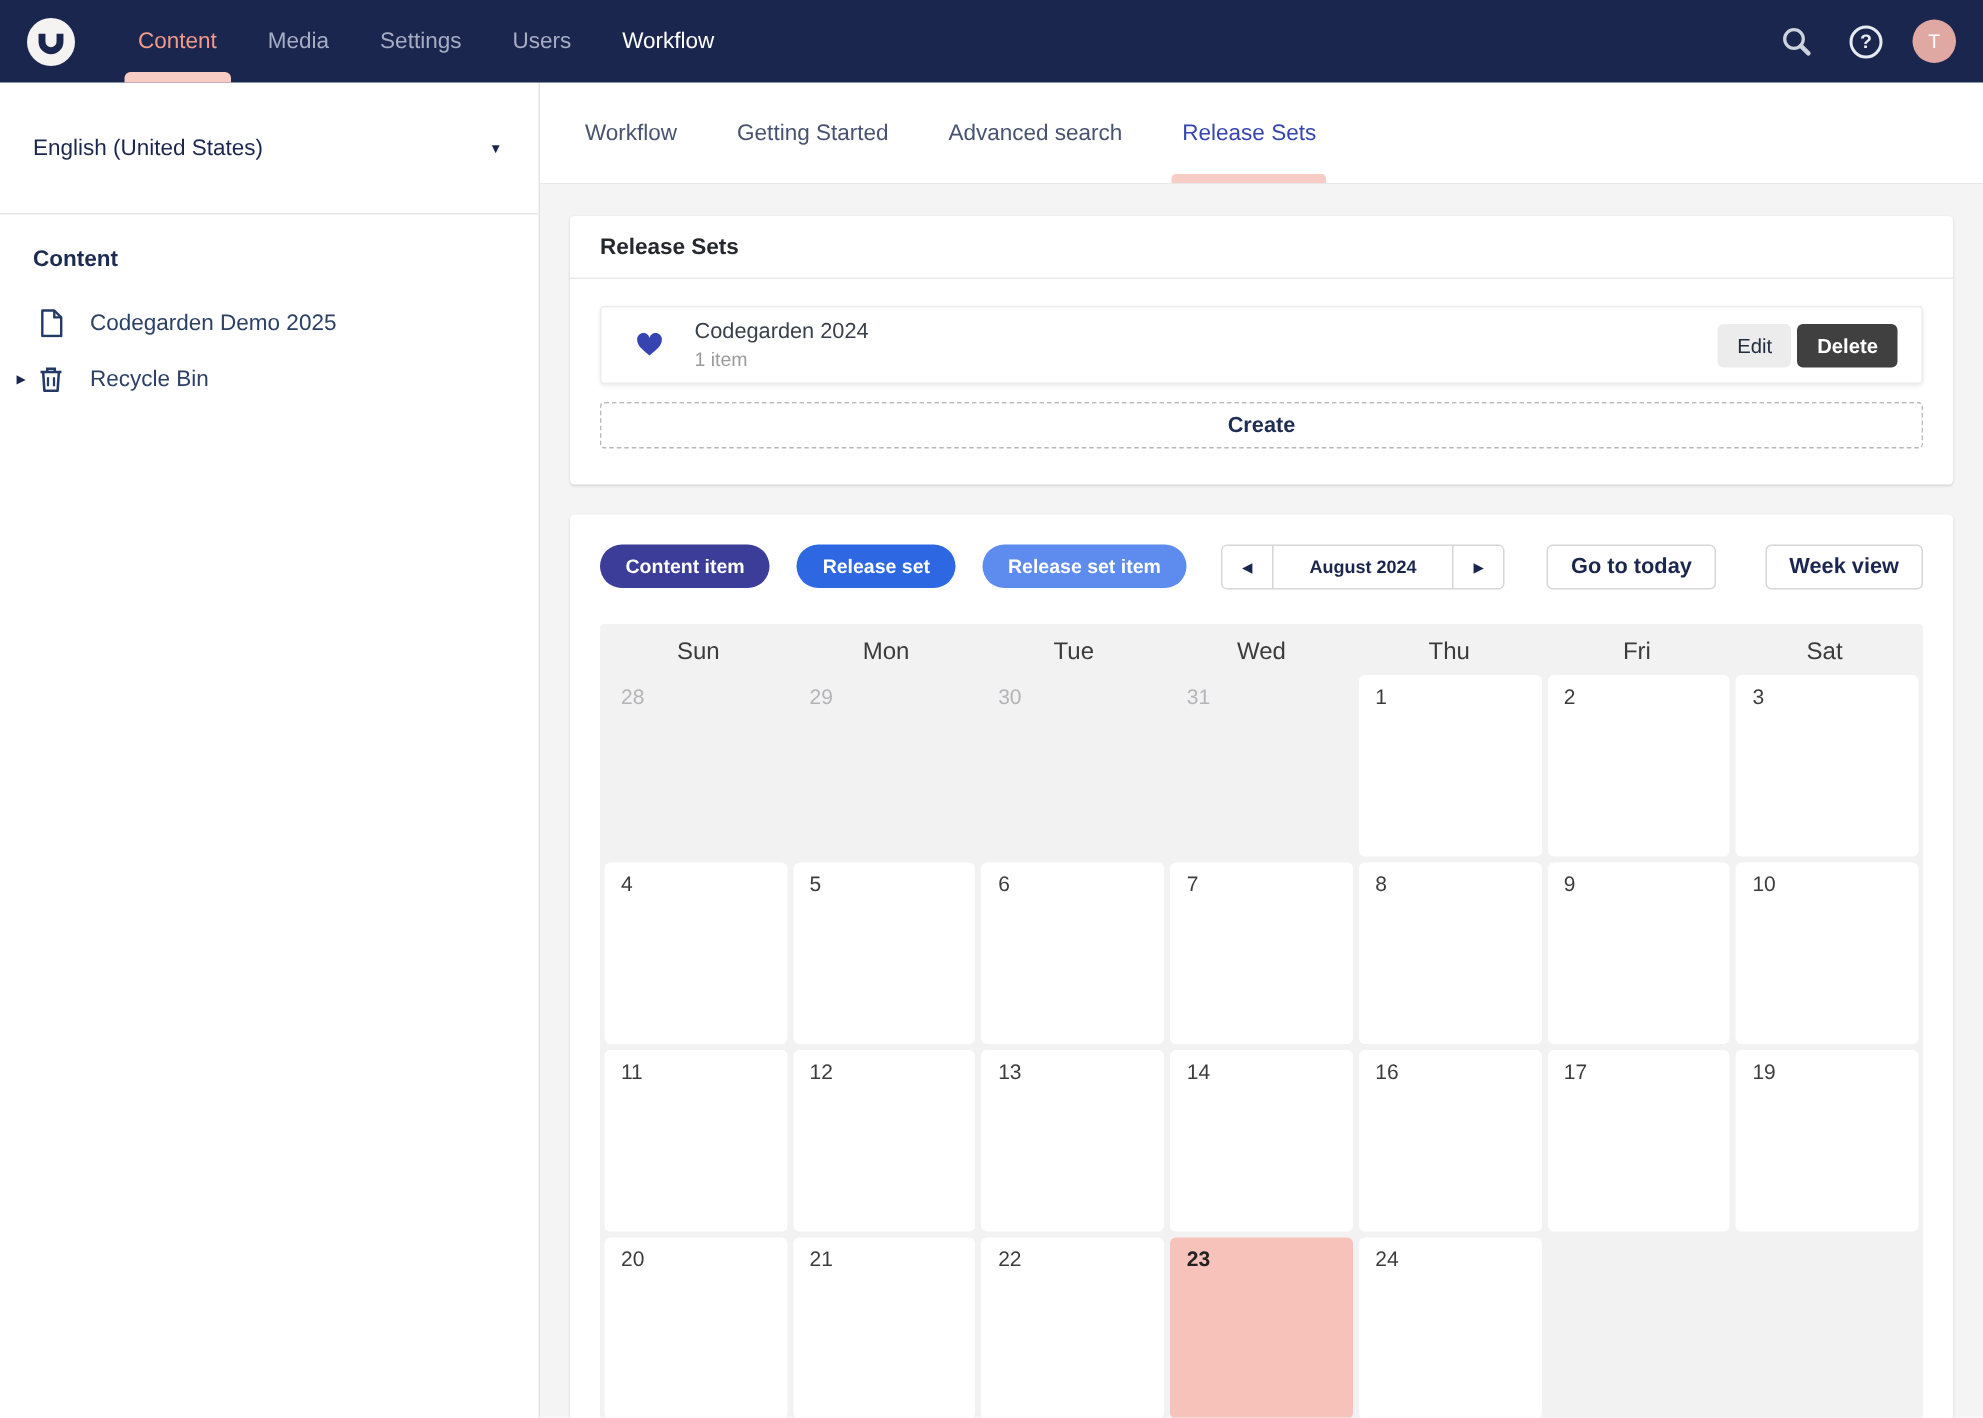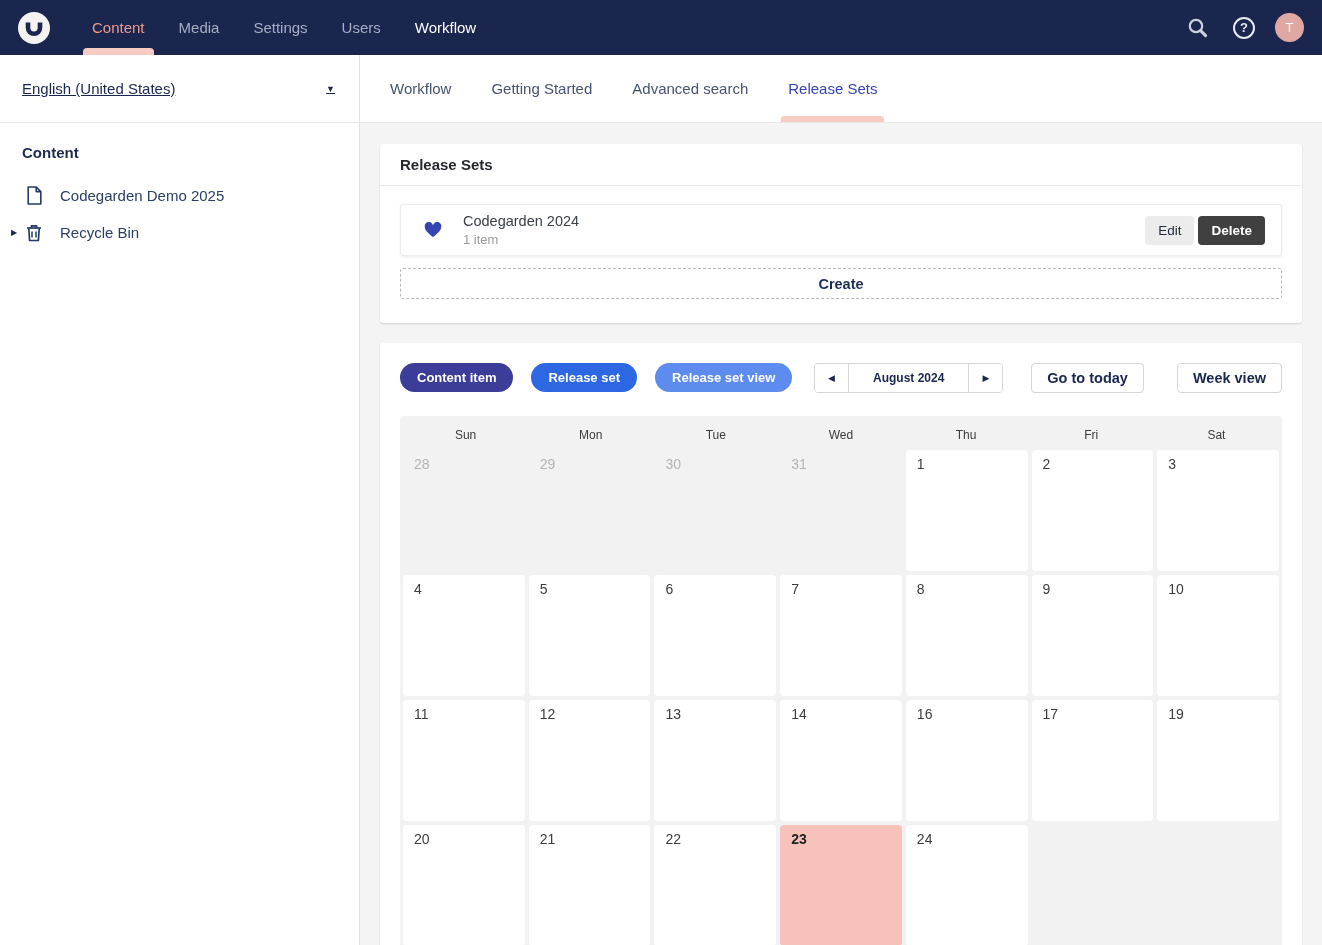--- a/index.html
+++ b/index.html
@@ -23,23 +23,23 @@
   .help-ring { width:22px; height:22px; border:2px solid #e6eaf1; border-radius:50%;
                color:#e6eaf1; font-size:13px; font-weight:700; display:flex;
                align-items:center; justify-content:center; }
   .avatar { width:29px; height:29px; border-radius:50%; background:#dfa8a3; color:#fff;
             font-size:13px; display:flex; align-items:center; justify-content:center;
             cursor:pointer; }
 
   
   .sidebar { position:absolute; left:0; top:55px; bottom:0; width:360px; background:#fff;
              border-right:1px solid #e4e4e4; }
-  .lang-row { height:68px; display:flex; align-items:center; justify-content:space-between;
+  .lang-row { height:88px; display:flex; align-items:center; justify-content:space-between;
               padding:0 24px 0 22px; border-bottom:1px solid #e8e8e8; font-size:15px;
-              color:#1b264f; cursor:pointer;text-decoration:underline; }
+              color:#1b264f; cursor:pointer; }
   .chev { font-size:9px; color:#1b264f; }
   .side-heading { margin:21px 0 16px 22px; font-size:15px; font-weight:700; color:#1d2b50; }
   .tree-item { height:37px; display:flex; align-items:center; padding-left:6px;
                font-size:15px; color:#2c4065; cursor:pointer; }
   .tree-caret { width:16px; text-align:center; font-size:8px; color:#1b264f; }
   .tree-icon { width:20px; margin:0 16px 0 2px; display:flex; justify-content:center; }
 
   
   .main { position:absolute; left:360px; top:55px; right:0; bottom:0; display:flex;
           flex-direction:column; }
@@ -89,21 +89,21 @@
   .month-label { padding:0 24px; display:flex; align-items:center; font-size:12px;
                  font-weight:700; color:#1b264f; }
   .btn-cal { height:30px; padding:0 15px; background:#fff; border:1px solid #d6d6d6;
              border-radius:4px; font-family:inherit; font-size:14.5px; font-weight:700;
              color:#1b264f; cursor:pointer; }
   .btn-today { margin-left:28px; }
   .btn-week { margin-left:33px; }
 
   .cal { background:#f2f2f3; border-radius:3px; padding:3px; }
   .cal-head { display:grid; grid-template-columns:repeat(7,1fr); height:31px;
-              align-items:center; text-align:center; font-size:12px; font-weight:500;
+              align-items:center; text-align:center; font-size:16px; font-weight:500;
               color:#3b3b3b; }
   .cal-grid { display:grid; grid-template-columns:repeat(7,1fr); gap:4px;
               grid-auto-rows:121px; }
   .cell { background:#fff; border-radius:4px; padding:6px 0 0 11px; font-size:14px;
           color:#3c3c3c; cursor:pointer; }
   .cell.out { background:transparent; color:#b4b4b6; }
   .cell.today { background:#f6c2ba; color:#222; font-weight:700; }
 </style>
 </head>
 <body>
@@ -218,21 +218,21 @@
         </div>
         <button class="btn-create">Create</button>
       </div>
     </section>
 
     <section class="card cal-card">
       <div class="cal-toolbar">
         <div class="legend">
           <button class="pill" style="background: rgb(59, 61, 153);">Content item</button>
           <button class="pill" style="background: rgb(45, 104, 226);">Release set</button>
-          <button class="pill" style="background: rgb(93, 139, 238);">Release set view</button>
+          <button class="pill" style="background: rgb(93, 139, 238);">Release set item</button>
         </div>
         <div class="cal-controls">
           <div class="month-group">
             <button class="month-arrow prev"><span>◀</span></button>
             <div class="month-label">August 2024</div>
             <button class="month-arrow next"><span>▶</span></button>
           </div>
           <button class="btn-cal btn-today">Go to today</button>
           <button class="btn-cal btn-week">Week view</button>
         </div>

